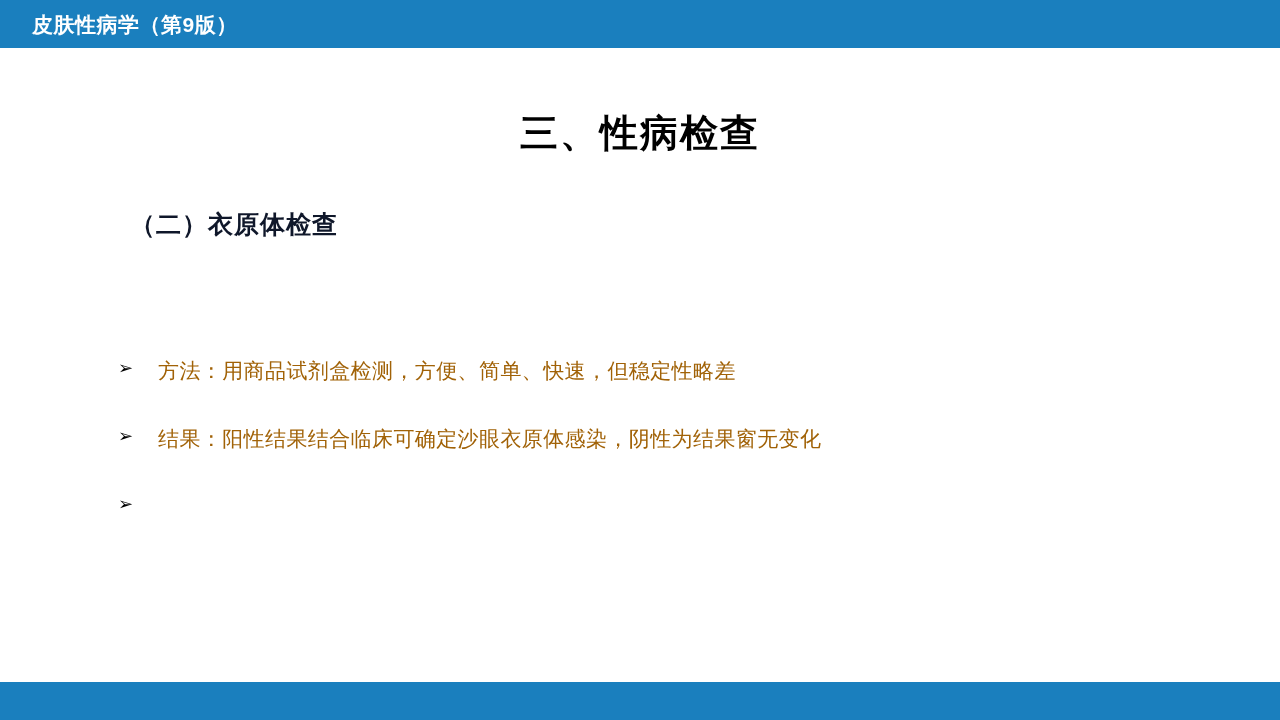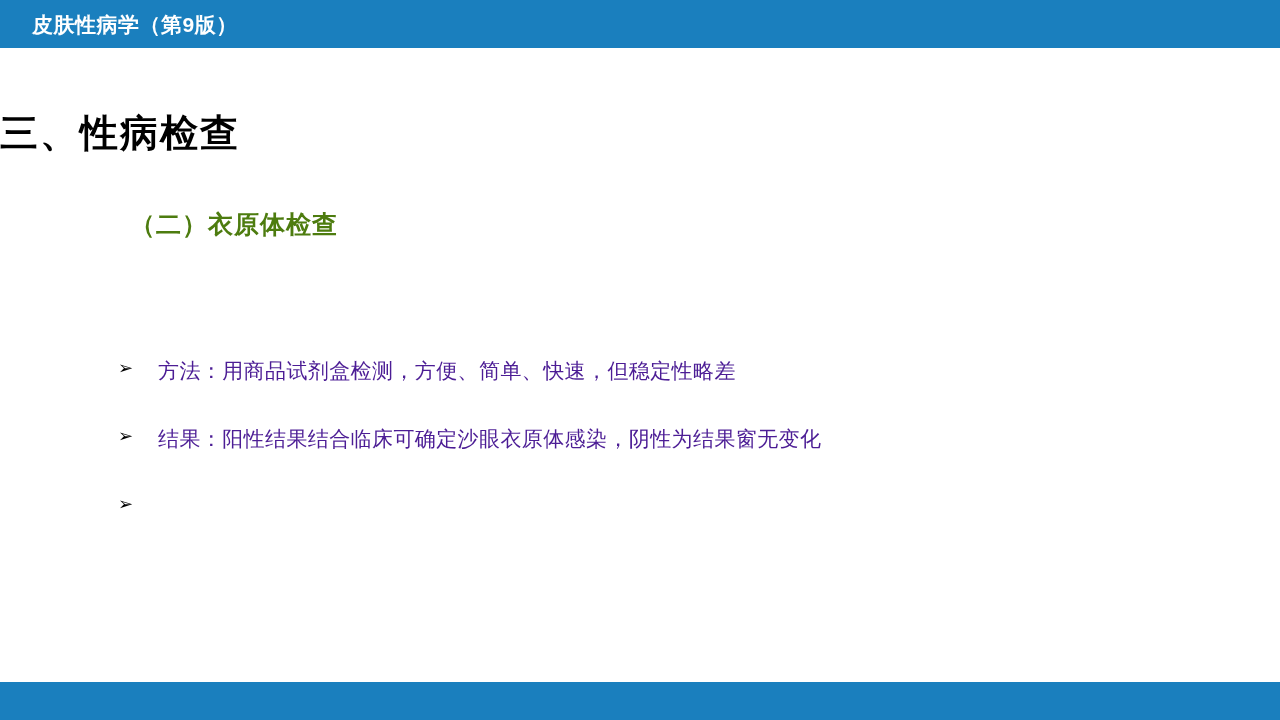--- a/index.html
+++ b/index.html
@@ -44,32 +44,33 @@
     top: 682px;
     width: 1280px;
     height: 38px;
     background: #1a7fbe;
   }
   .slide-title {
     position: absolute;
     top: 108px;
     left: 0;
     width: 1280px;
+    text-align: center;
     font-size: 38px;
     font-weight: bold;
     color: #000000;
     letter-spacing: 2px;
   }
   .subsection {
     position: absolute;
     top: 208px;
     left: 130px;
     font-size: 25px;
     font-weight: bold;
-    color: #4d7c0f;
+    color: #0f172a;
     letter-spacing: 1px;
   }
   .heading2 {
     position: absolute;
     top: 284px;
     left: 118px;
     font-size: 25px;
     font-weight: bold;
     color: #000000;
   }
@@ -88,21 +89,21 @@
     width: 40px;
     flex: 0 0 40px;
     font-size: 18px;
     color: #000000;
     line-height: 30px;
     padding-top: 1px;
   }
   .bullet-text {
     flex: 1;
     font-size: 21px;
-    color: #4c1d95;
+    color: #a16207;
     line-height: 38px;
     letter-spacing: 0.4px;
   }
   .bullet-text .cont {
     display: block;
     text-indent: 0;
     padding-left: 0;
   }
 </style>
 </head>

